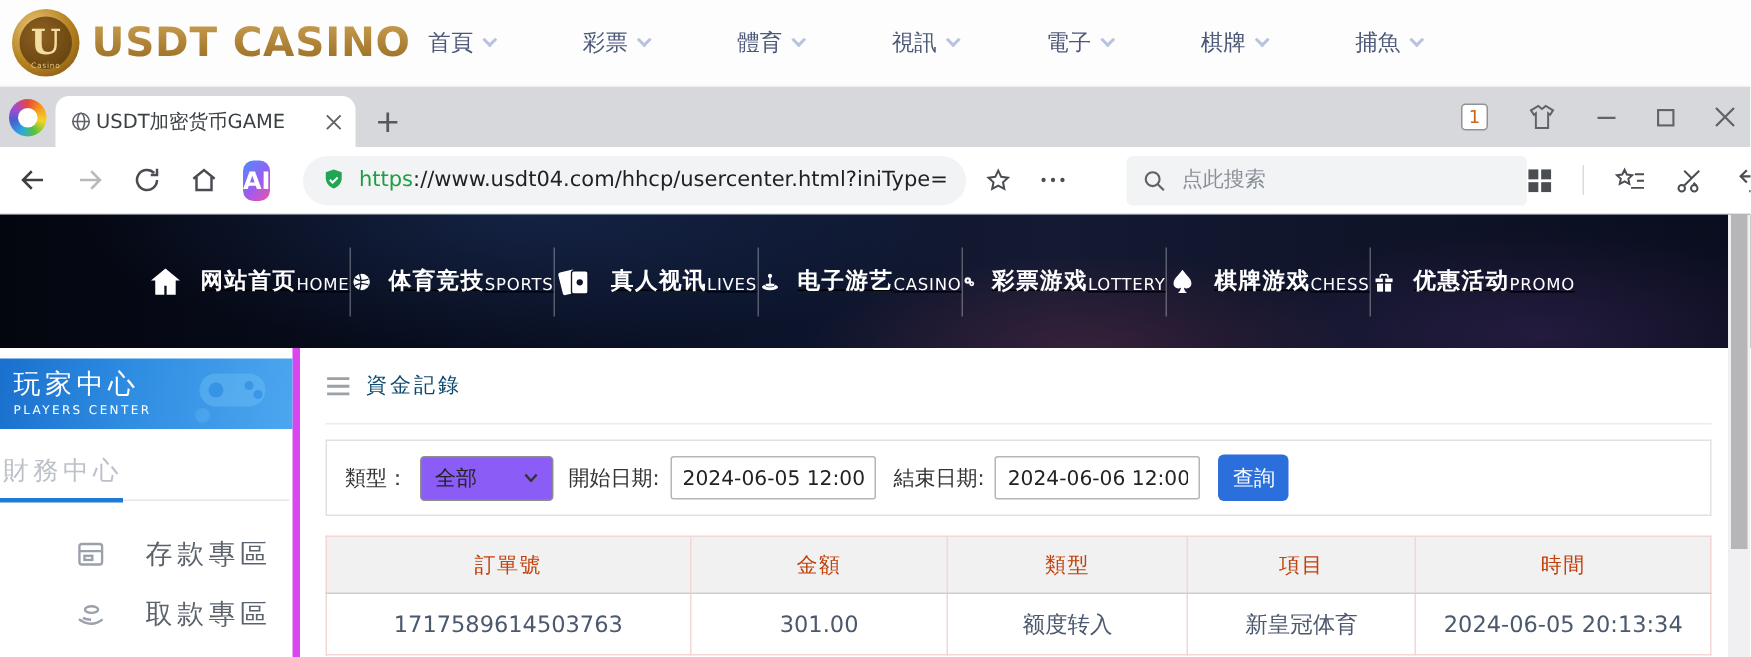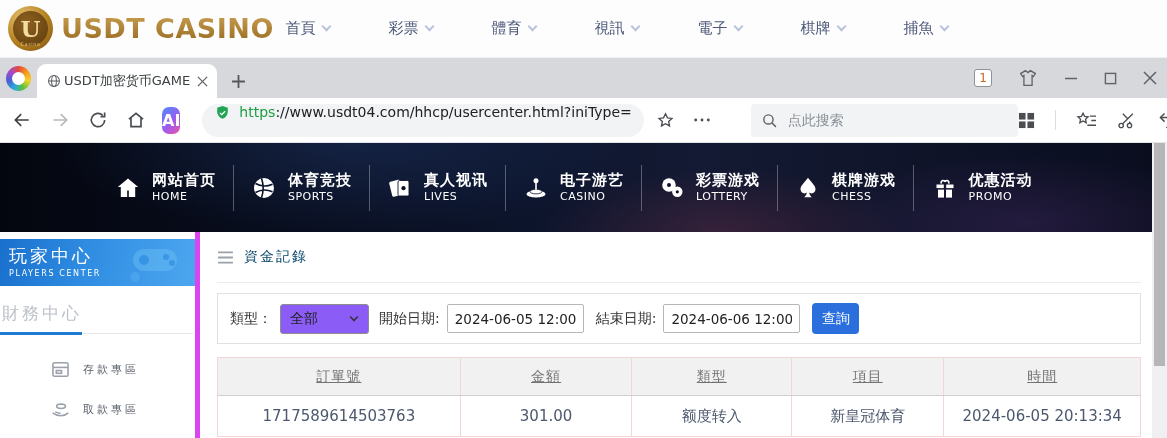--- a/index.html
+++ b/index.html
@@ -20,36 +20,36 @@
   .topnav { display:flex; margin-left:12px; }
   .topnav-item { width:103px; display:flex; align-items:center; justify-content:center; gap:7px;
     color:#4c5877; font-size:15px; cursor:pointer; white-space:nowrap; }
   .chev { width:7px; height:7px; border-right:2px solid #b9c3de; border-bottom:2px solid #b9c3de; transform:rotate(45deg); margin-top:-4px; }
 
   
   .tabstrip { height:40px; background:#d6d8db; display:flex; align-items:flex-end; position:relative; }
   .browser-logo { width:25px; height:25px; border-radius:50%; margin:0 6px 7px 6px; position:relative; flex:0 0 auto;
     background:conic-gradient(#e8483c,#f59a1c,#f5d327,#58c13d,#2aa8e0,#4a5fd0,#a44ad0,#e8483c); }
   .browser-logo::after { content:""; position:absolute; inset:6px; border-radius:50%; background:#fff; }
-  .tab { width:180px; height:34px; background:#fff; border-radius:9px 9px 0 0; display:flex; align-items:center; padding:0 9px; gap:2px; }
+  .tab { width:200px; height:34px; background:#fff; border-radius:9px 9px 0 0; display:flex; align-items:center; padding:0 9px; gap:2px; }
   .tab-title { flex:1; font-size:13px; color:#3c4043; white-space:nowrap; overflow:hidden; }
   .icon-btn { display:flex; align-items:center; justify-content:center; cursor:pointer; background:none; border:none; }
   .newtab { margin:0 0 9px 14px; }
   .tabstrip-right { position:absolute; right:10px; top:0; height:40px; display:flex; align-items:center; gap:26px; }
   .badge-count { width:18px; height:18px; border:1px solid #8f9398; border-radius:3px; background:#fff;
     font-size:12px; color:#c9661c; display:flex; align-items:center; justify-content:center; }
 
   
   .toolbar { height:45px; background:#fff; border-bottom:1px solid #e2e4e7; display:flex; align-items:center; padding:0 12px; }
   .toolbar .nav-icons { display:flex; align-items:center; gap:18px; }
   .ai-badge { width:27px; height:27px; border-radius:7px; margin-left:16px;
     background:linear-gradient(135deg,#4e8cff,#9b5cf0 55%,#f051a8); color:#fff; font-size:16px; font-weight:bold;
     display:flex; align-items:center; justify-content:center; }
   .addressbar { width:448px; height:33px; margin-left:22px; background:#f1f3f4; border-radius:17px;
-    display:flex; padding:0 12px; gap:8px; }
+    display:flex; align-items:center; padding:0 12px; gap:8px; }
   .url { font-size:14px; white-space:nowrap; overflow:hidden; }
   .url .scheme { color:#1e9e42; }
   .url .rest { color:#202124; }
   .addr-actions { display:flex; align-items:center; gap:18px; margin-left:12px; }
   .searchbar { width:283px; height:33px; margin-left:40px; background:#f1f3f4; border-radius:4px;
     display:flex; align-items:center; padding:0 10px; gap:10px; }
   .searchbar input { border:none; background:transparent; outline:none; font-size:14px; color:#444; width:220px; font-family:inherit; }
   .searchbar input::placeholder { color:#8a9097; }
   .toolbar-right { margin-left:auto; display:flex; align-items:center; gap:20px; }
   .vdiv { width:1px; height:20px; background:#dcdcdc; }
@@ -57,56 +57,56 @@
   
   .mainnav { height:89px; display:flex; align-items:center; padding-left:98px;
     background:
       radial-gradient(260px 90px at 62% 100%, rgba(120,45,70,.35), transparent 70%),
       radial-gradient(300px 100px at 88% 90%, rgba(90,50,120,.3), transparent 70%),
       radial-gradient(400px 120px at 30% 0%, rgba(40,70,130,.35), transparent 75%),
       linear-gradient(90deg,#04060f,#0c142b 45%,#141a33 60%,#090d1e); }
   .mn-item { width:136px; height:46px; display:flex; align-items:center; justify-content:center; gap:11px;
     border-right:1px solid rgba(255,255,255,.3); cursor:pointer; }
   .mn-item:last-child { border-right:none; }
-  .mn-text { display:flex; flex-direction:column; align-items:flex-start; line-height:1.3; }
+  .mn-text { display:flex; flex-direction:row; align-items:flex-end; line-height:1.3;text-decoration:underline; }
   .mn-zh { color:#fff; font-size:15px; font-weight:bold; letter-spacing:1px; white-space:nowrap; }
   .mn-en { color:#fff; font-size:11px; letter-spacing:.5px; }
 
   
   .body-row { display:flex; height:206px; background:#fff; }
   .sidebar { width:200px; border-right:5px solid #d946ef; }
   .sb-header { height:47px; margin-top:7px; position:relative; overflow:hidden; color:#fff;
     background:linear-gradient(100deg,#1a70cd,#2f8de2 45%,#4da6ef); padding:5px 0 0 9px; }
   .sb-zh { font-size:18px; letter-spacing:3px; }
   .sb-en { font-size:8px; letter-spacing:1.6px; margin-top:1px; }
   .sb-decor { position:absolute; right:6px; top:4px; opacity:.45; }
   .sb-title { margin:16px 0 0 2px; color:#bcc1c9; font-size:17px; letter-spacing:3px; }
   .sb-underline { margin-top:7px; width:196px; height:3px; position:relative; }
   .sb-underline .gray { position:absolute; bottom:1px; left:0; right:3px; height:1px; background:#e6e6e6; }
   .sb-underline .blue { position:absolute; bottom:0; left:0; width:82px; height:3px; background:#1f7ad4; }
   .sb-menu { margin-top:14px; }
-  .sb-item { height:40px; display:flex; align-items:center; padding-left:50px; gap:12px;
-    color:#5c626b; font-size:11px; letter-spacing:3px; cursor:pointer; white-space:nowrap; }
+  .sb-item { height:40px; display:flex; align-items:center; padding-left:50px; gap:26px;
+    color:#5c626b; font-size:18px; letter-spacing:3px; cursor:pointer; white-space:nowrap; }
 
   .content { flex:1; padding:0 26px 0 17px; }
   .content-header { height:51px; display:flex; align-items:center; gap:10px; border-bottom:1px solid #ebebeb;
     color:#0c4a6e; font-size:14px; letter-spacing:2px; }
   .filter-panel { margin-top:10px; height:51px; border:1px solid #e1e1e1; background:#fff;
     display:flex; align-items:center; padding:0 12px; font-size:14px; color:#333; }
   .flabel { white-space:nowrap; }
   .select { width:89px; height:30px; border:1px solid #8d8d8d; border-radius:3px; background:#8b5cf6;
     display:flex; align-items:center; justify-content:space-between; padding:0 9px; margin:0 10px 0 8px;
     font-size:14px; color:#222; cursor:pointer; }
   .dateinput { width:137px; height:29px; border:1px solid #b6b6b6; border-radius:2px; margin:0 12px 0 7px;
     font-size:13.5px; color:#222; padding:0 7px; font-family:inherit; outline:none; }
   .btn-query { width:47px; height:31px; background:#2a6fdb; color:#fff; border:none; border-radius:4px;
     font-size:14px; cursor:pointer; font-family:inherit; }
   table.records { margin-top:13px; width:100%; border-collapse:collapse; table-layout:fixed; }
-  .records th { height:38px; background:#f1f1f1; color:#737373; font-weight:normal; font-size:14px;
-    border:1px solid #f3d7d7; border-bottom:1px solid #cfcfcf; letter-spacing:1px;text-decoration:underline; }
+  .records th { height:38px; background:#f1f1f1; color:#c2410c; font-weight:normal; font-size:14px;
+    border:1px solid #f3d7d7; border-bottom:1px solid #cfcfcf; letter-spacing:1px; }
   .records td { height:41px; color:#4b586d; font-size:15px; text-align:center;
     border:1px solid #f3d7d7; border-top:none; }
 
   
   .scrollbar { position:absolute; top:143px; right:0; bottom:0; width:15px; background:#f0f0f2; }
   .scroll-thumb { position:absolute; top:0; left:2px; width:11px; height:223px; background:#b6b6b8; }
 </style>
 </head>
 <body>
 

